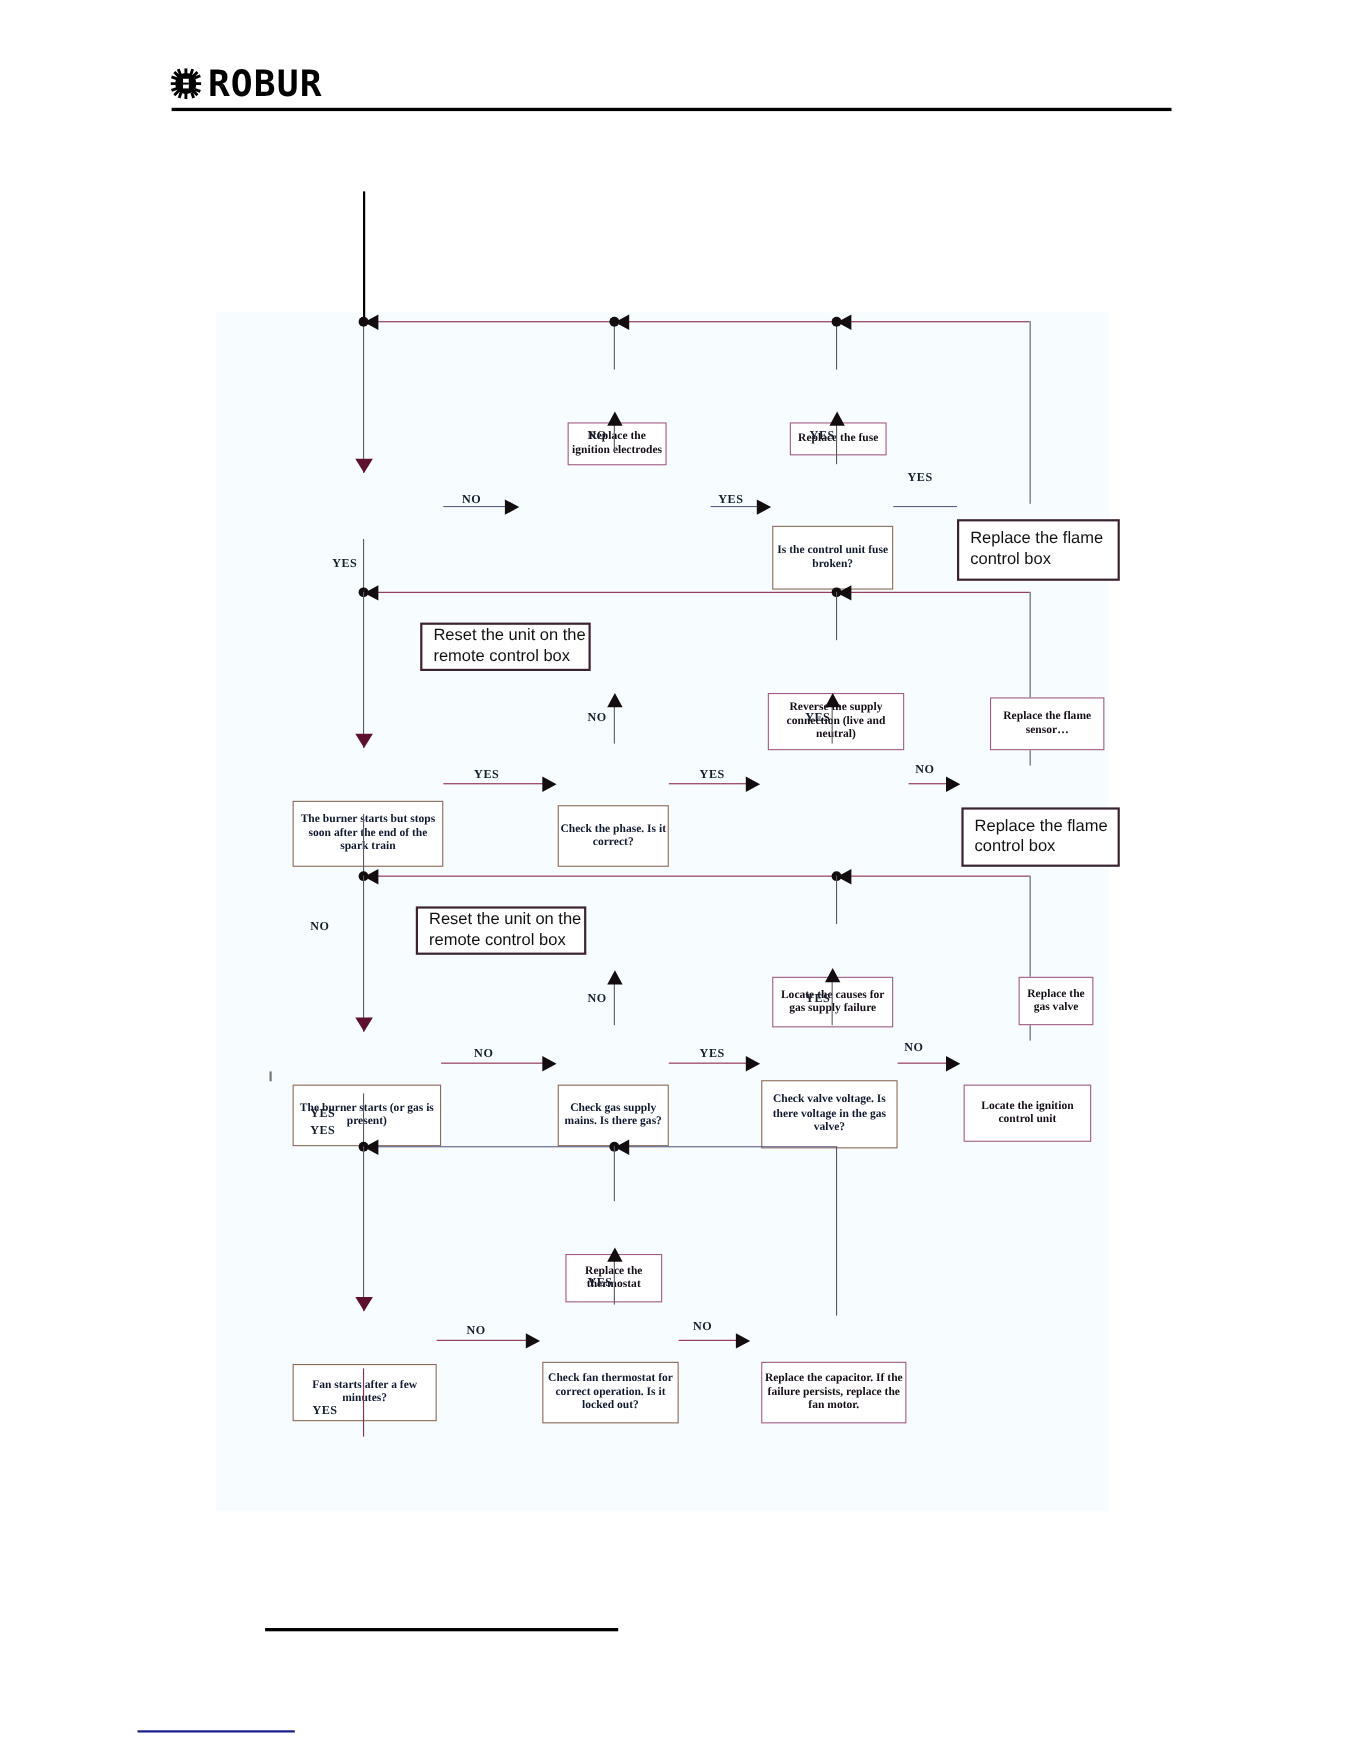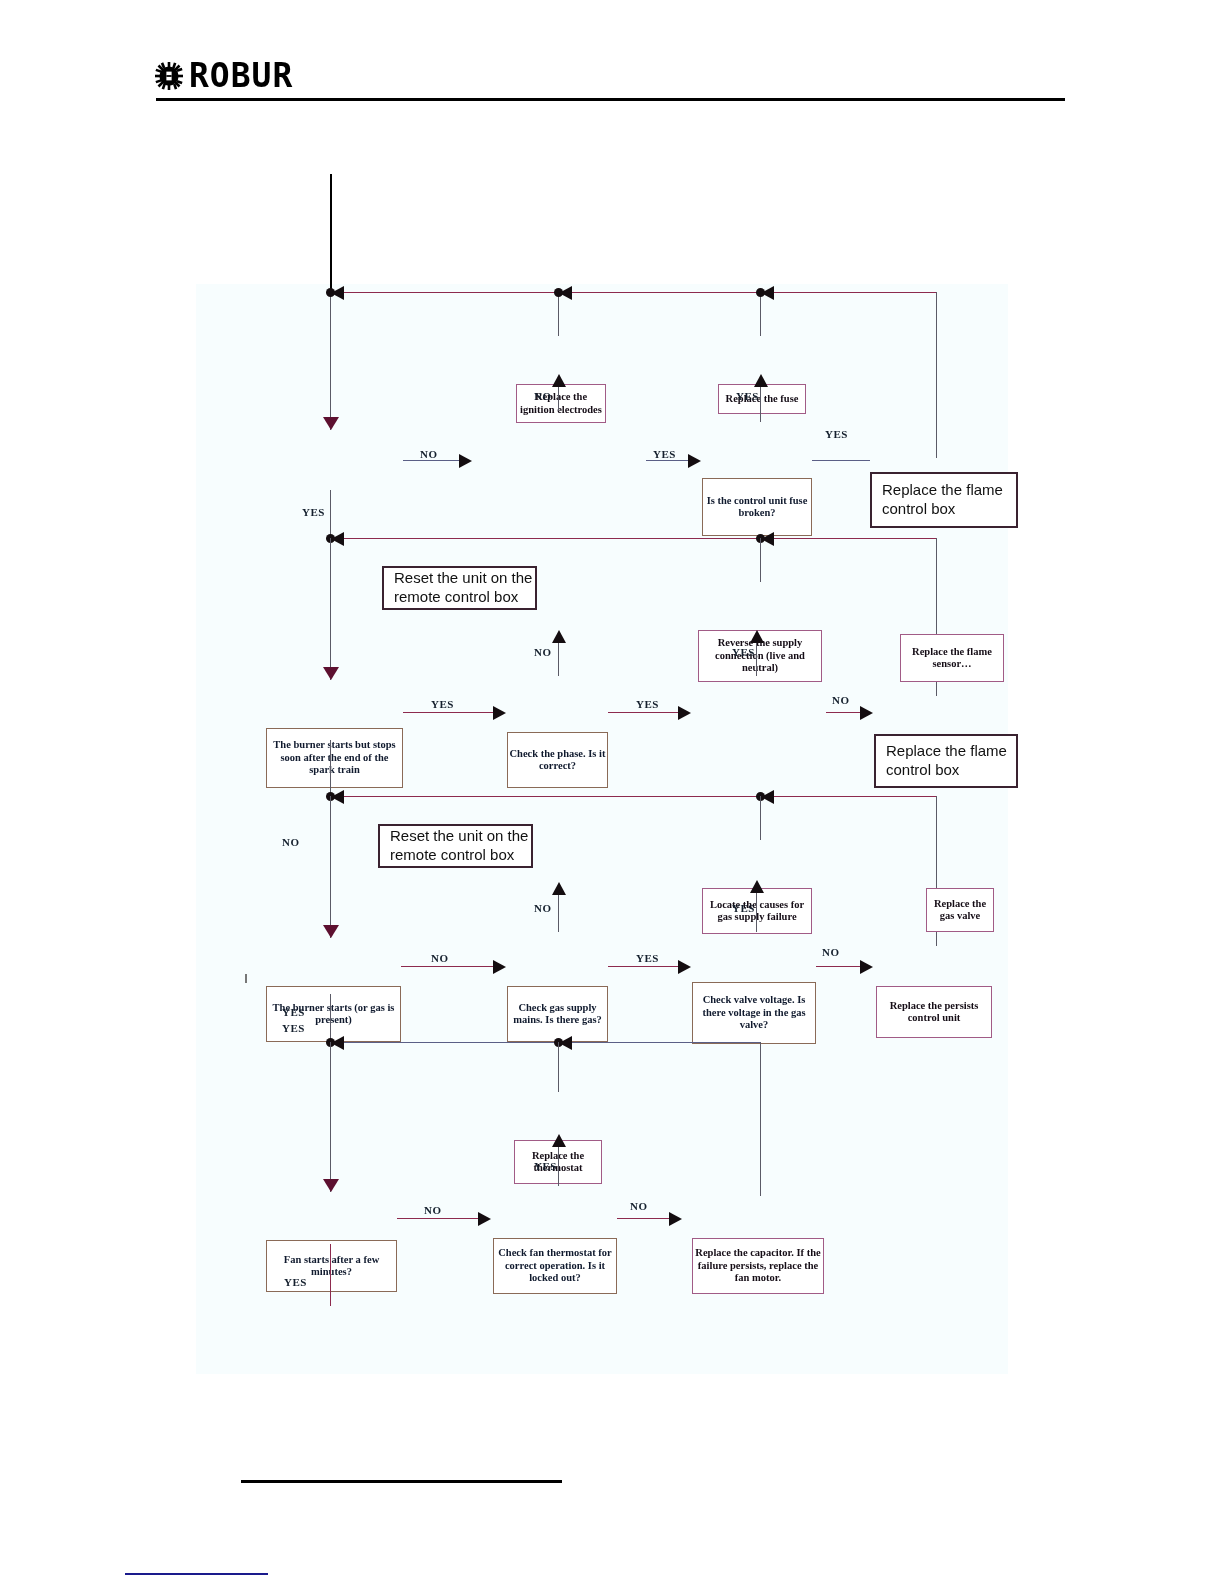--- a/index.html
+++ b/index.html
@@ -187,21 +187,21 @@
 
   <div class="l v" style="left:134px;top:512px;height:142px;"></div>
   <div class="ar ar-d" style="left:127px;top:641px;"></div>
 
   <div class="bx bx-sm" style="left:506px;top:556px;width:110px;height:46px;">Locate the causes for gas supply failure</div>
   <div class="bx bx-sm" style="left:730px;top:556px;width:68px;height:44px;">Replace the gas valve</div>
 
   <div class="bx bx-q" style="left:70px;top:654px;width:135px;height:56px;">The burner starts (or gas is present)</div>
   <div class="bx bx-q" style="left:311px;top:654px;width:101px;height:56px;">Check gas supply mains. Is there gas?</div>
   <div class="bx bx-q" style="left:496px;top:650px;width:124px;height:62px;">Check valve voltage. Is there voltage in the gas valve?</div>
-  <div class="bx bx-sm" style="left:680px;top:654px;width:116px;height:52px;">Replace the persists control unit</div>
+  <div class="bx bx-sm" style="left:680px;top:654px;width:116px;height:52px;">Locate the ignition control unit</div>
 
   <div class="l h" style="left:205px;top:682px;width:94px;"></div>
   <div class="ar ar-r" style="left:297px;top:676px;"></div>
   <div class="l v" style="left:362px;top:604px;height:44px;"></div>
   <div class="ar ar-u" style="left:356px;top:598px;"></div>
   <div class="l h" style="left:412px;top:682px;width:72px;"></div>
   <div class="ar ar-r" style="left:482px;top:676px;"></div>
   <div class="l v" style="left:560px;top:602px;height:46px;"></div>
   <div class="ar ar-u" style="left:554px;top:596px;"></div>
   <div class="l h" style="left:620px;top:682px;width:46px;"></div>

